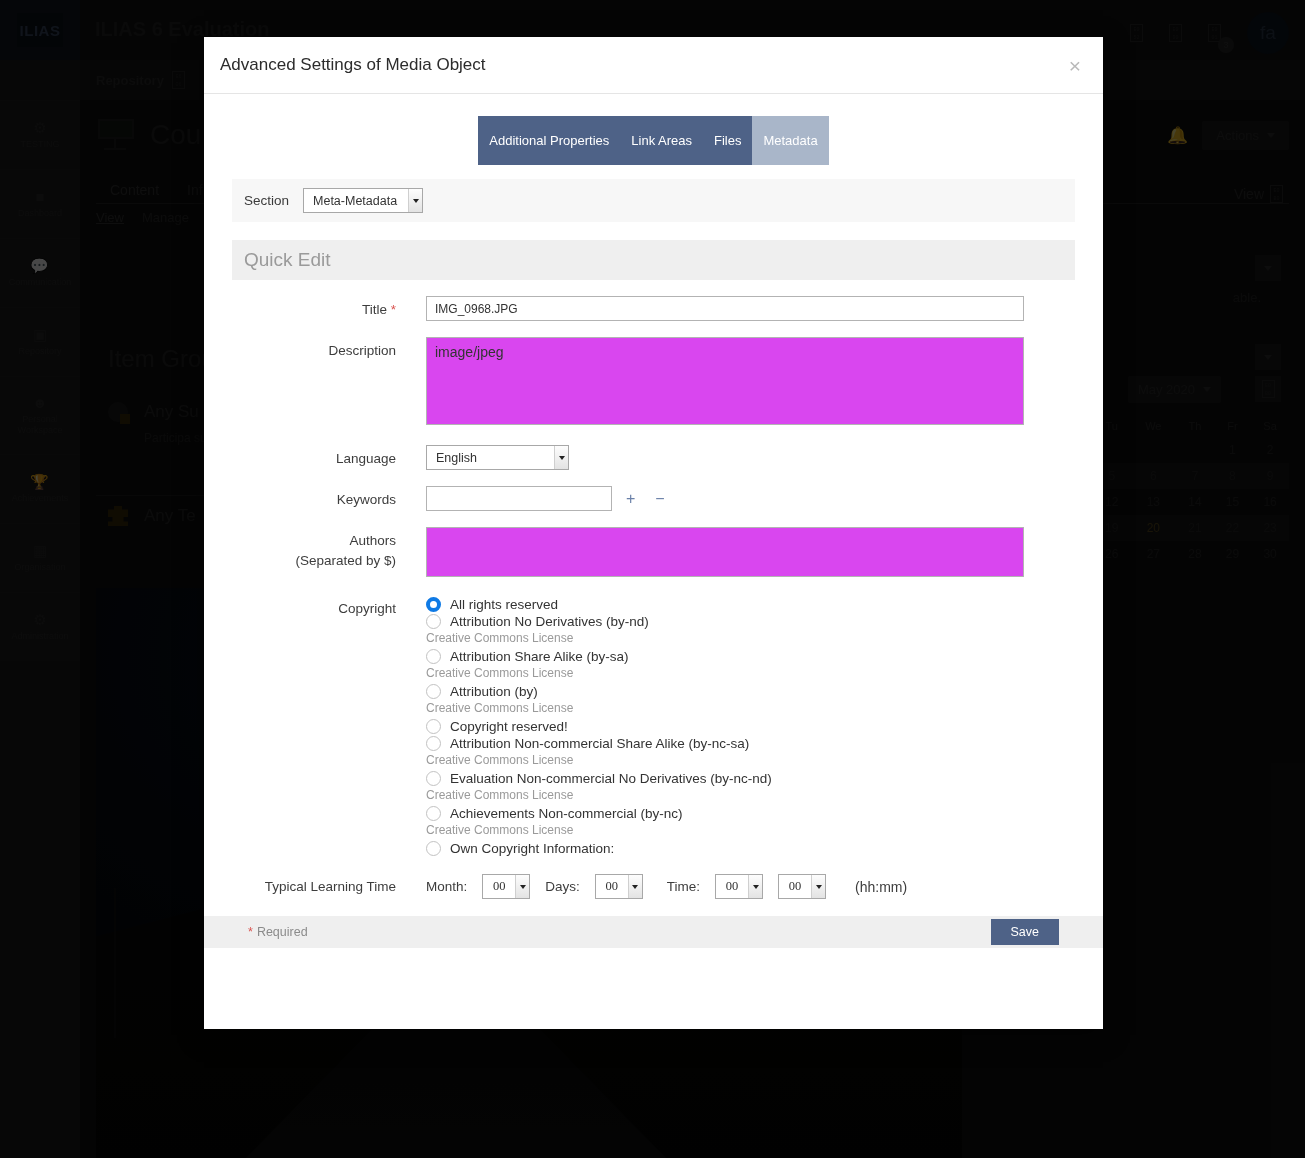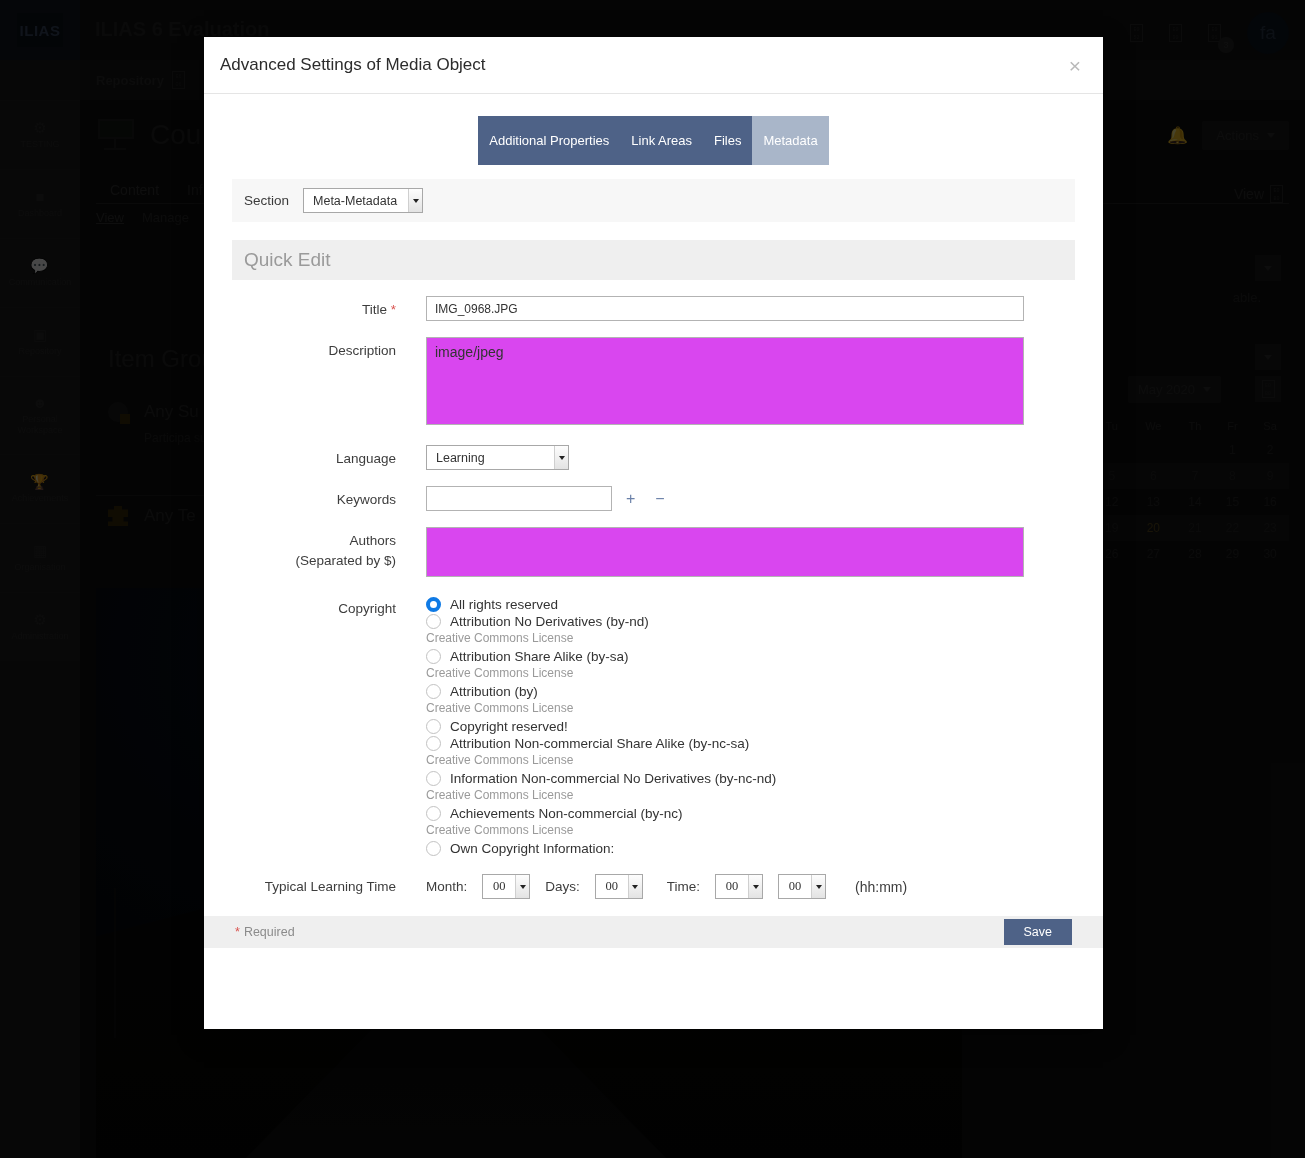--- a/index.html
+++ b/index.html
@@ -261,21 +261,21 @@
 
   
   .tlt { display:flex; align-items:center; gap:15px; flex-wrap:nowrap; }
   .tlt .t { font-size:13.5px; color:#3d3d3d; }
   .tlt .gapL { margin-left:9px; }
   .hhmm { font-size:14px; color:#3d3d3d; margin-left:14px; }
 
   
   .modal-foot {
     margin:17px -28px 0 -28px; background:#efefef; height:32px;
-    display:flex; align-items:center; padding:0 31px;
+    display:flex; align-items:center; padding:0 44px;
   }
   .req-note { font-size:12.5px; color:#8b8b8b; }
   .req-note .req { margin-right:4px; }
   .save-btn {
     margin-left:auto; background:#4e6287; color:#fff; border:none;
     font-size:12.5px; padding:6px 20px; cursor:pointer;
     font-family:"Liberation Sans",sans-serif;
   }
 </style>
 </head>
@@ -522,21 +522,21 @@
       <div class="flabel">Description</div>
       <div class="fctrl">
         <textarea class="ta desc" style="">image/jpeg</textarea>
       </div>
     </div>
 
     <div class="frow">
       <div class="flabel">Language</div>
       <div class="fctrl">
         <div class="sel lang">
-          <span class="val">Learning</span>
+          <span class="val">English</span>
           <span class="arrow">
               <i></i>
             </span>
         </div>
       </div>
     </div>
 
     <div class="frow">
       <div class="flabel">Keywords</div>
       <div class="fctrl kw-wrap">
@@ -589,21 +589,21 @@
         </div>
 
         <div class="radio-line">
           <span class="radio"></span>
           <span class="rlab">Attribution Non-commercial Share Alike (by-nc-sa)</span>
         </div>
         <div class="cc-note">Creative Commons License</div>
 
         <div class="radio-line">
           <span class="radio"></span>
-          <span class="rlab">Information Non-commercial No Derivatives (by-nc-nd)</span>
+          <span class="rlab">Evaluation Non-commercial No Derivatives (by-nc-nd)</span>
         </div>
         <div class="cc-note">Creative Commons License</div>
 
         <div class="radio-line">
           <span class="radio"></span>
           <span class="rlab">Achievements Non-commercial (by-nc)</span>
         </div>
         <div class="cc-note">Creative Commons License</div>
 
         <div class="radio-line">

